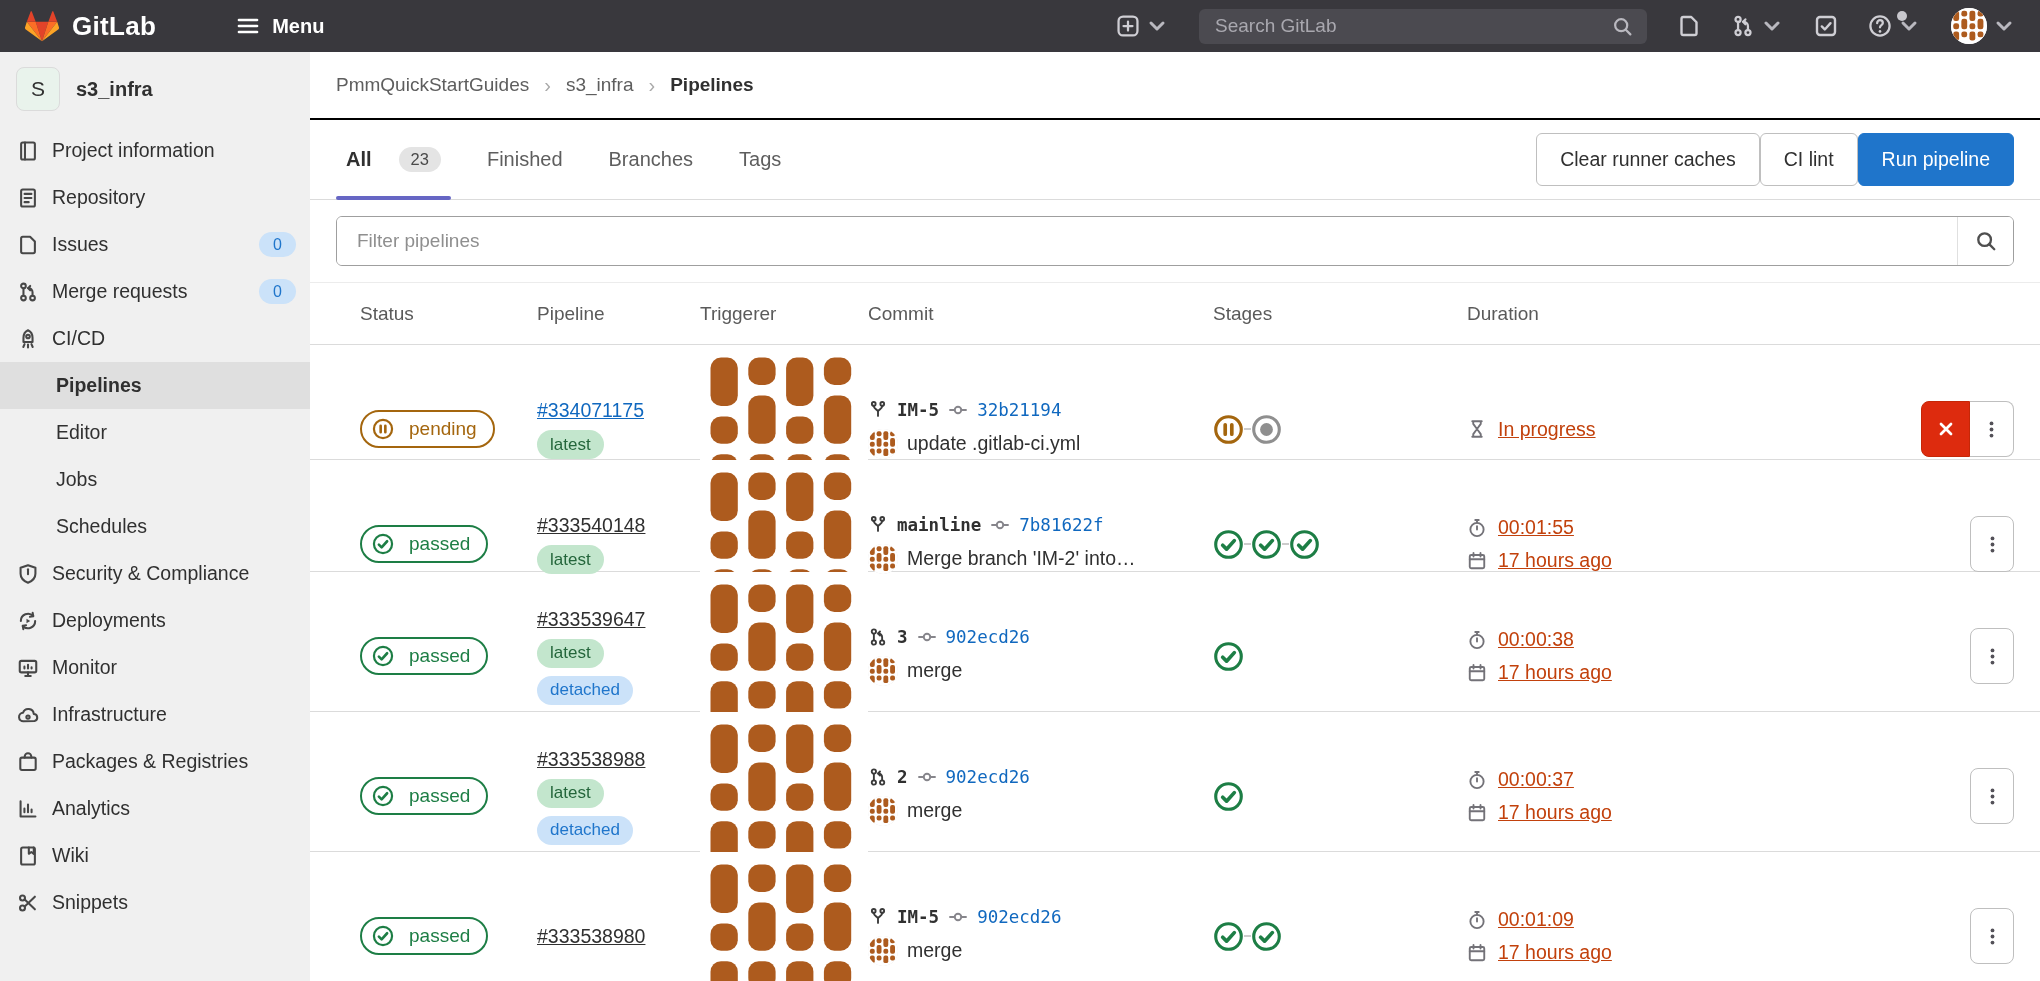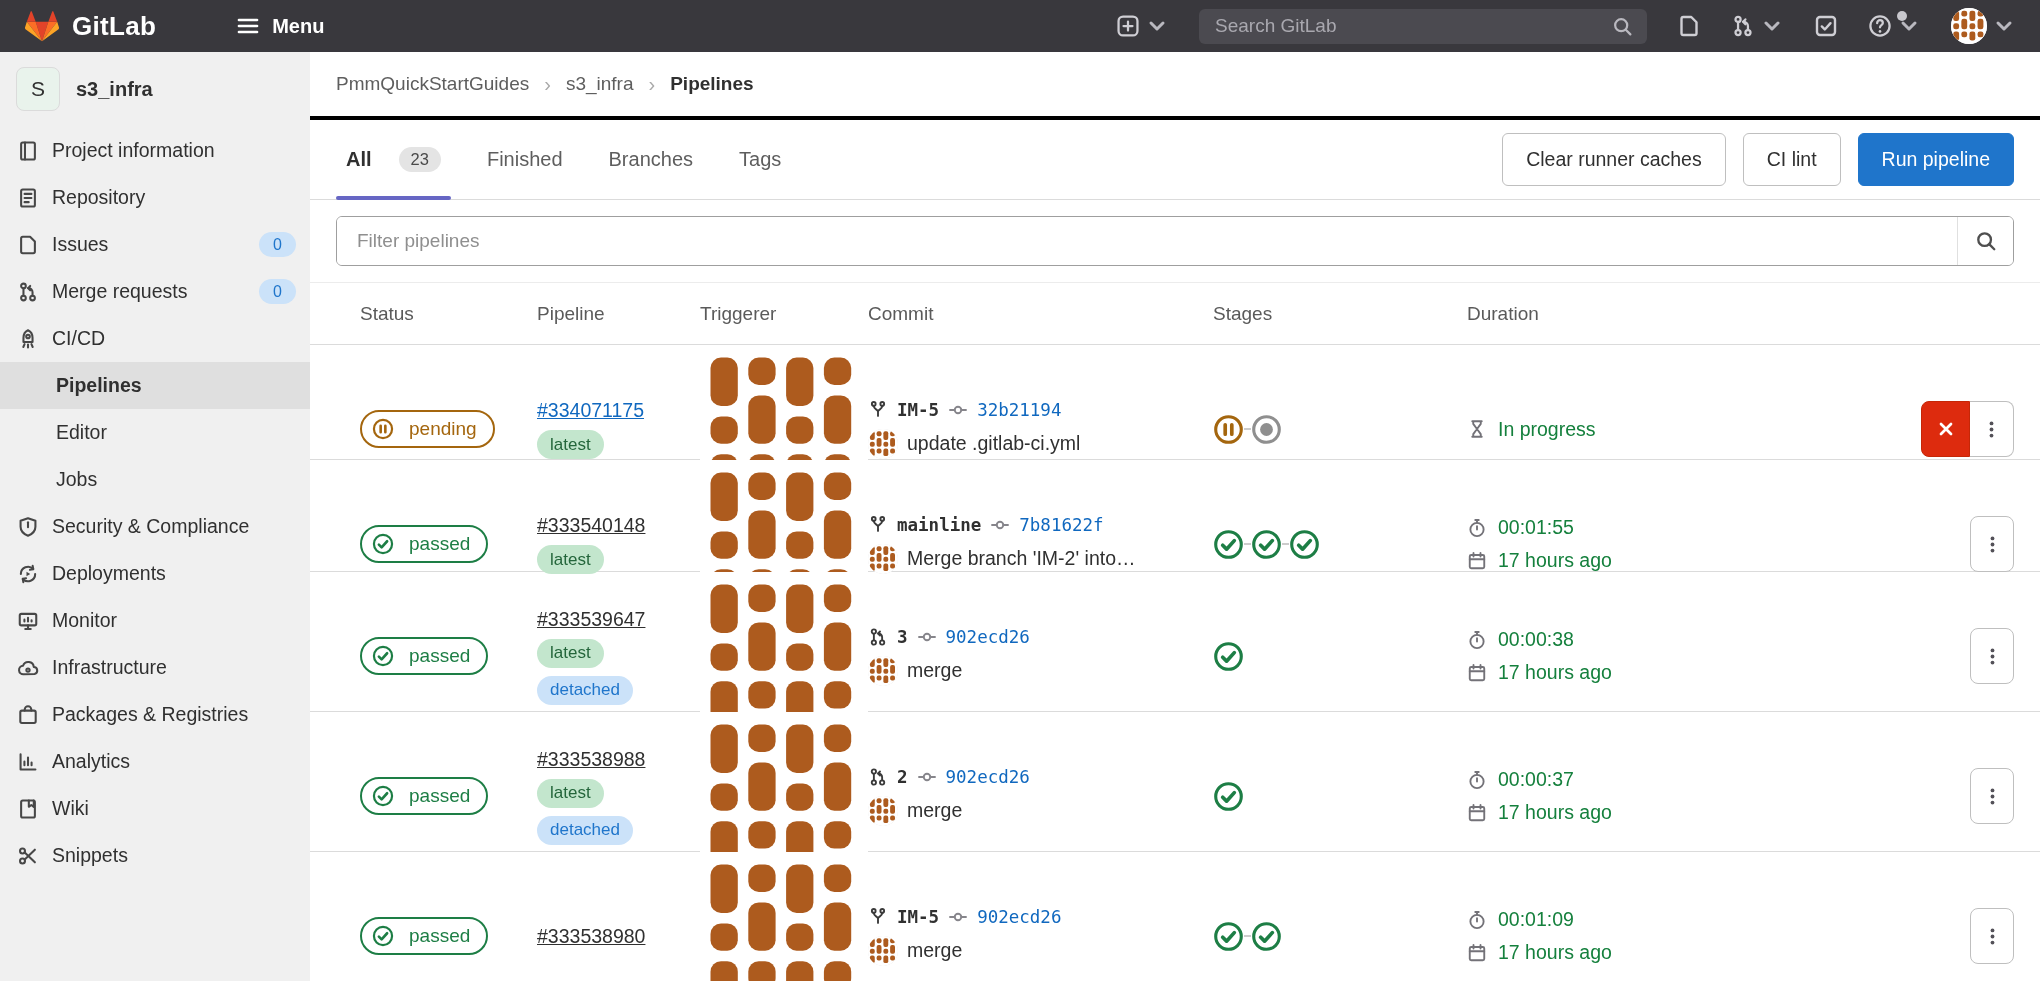--- a/index.html
+++ b/index.html
@@ -36,31 +36,31 @@
   .ctx-avatar{width:44px;height:44px;border-radius:8px;background:#e9f3ec;border:1px solid #dbdbdb;display:flex;align-items:center;justify-content:center;font-size:21px;color:#303030;}
   .ctx-name{font-size:20px;font-weight:700;color:#303030;}
   .snav{margin-top:6px;}
   .sn-item{height:47px;display:flex;align-items:center;gap:13px;padding:0 14px 0 17px;font-size:19.5px;color:#303030;cursor:pointer;}
   .sn-item .ico{width:22px;height:22px;color:#474747;}
   .sn-item.indent{padding-left:56px;}
   .sn-item.active{background:#dfdfdf;font-weight:700;}
   .sn-badge{margin-left:auto;background:#cbe2f9;color:#1f75cb;min-width:37px;height:25px;border-radius:13px;display:flex;align-items:center;justify-content:center;font-size:16px;}
 
   main{flex:1;display:flex;flex-direction:column;min-width:0;background:#fff;}
-  .bc-row{height:68px;display:flex;align-items:center;padding:12px 26px;border-bottom:4px solid #000000;font-size:19px;color:#5e5e5e;flex:none;}
+  .bc-row{height:68px;display:flex;align-items:center;padding:12px 26px;border-bottom:2px solid #000000;font-size:19px;color:#5e5e5e;flex:none;}
   .bc-item{color:#5e5e5e;}
   .bc-sep{margin:0 15px;color:#a9a9a9;font-size:20px;}
   .bc-item.last{color:#303030;font-weight:700;}
 
   .tabs-row{height:80px;display:flex;align-items:center;padding:0 26px;border-bottom:1px solid #dbdbdb;flex:none;}
   .tab{height:100%;display:flex;align-items:center;gap:27px;padding:0 10px;margin-right:26px;font-size:20px;color:#5e5e5e;position:relative;background:none;border:none;}
   .tab.active{color:#303030;font-weight:700;}
   .tab.active::after{content:"";position:absolute;left:0;right:0;bottom:-1px;height:4px;border-radius:3px;background:#6666c4;}
   .tab-count{background:#e4e4e4;color:#4a4a4a;font-size:16.5px;font-weight:400;border-radius:13px;padding:3px 12px;}
-  .toolbar{margin-left:auto;display:flex;gap:17px;}
+  .toolbar{margin-left:auto;display:flex;}
   .btn{height:53px;padding:0 23px;border-radius:6px;border:1px solid #bfbfbf;background:#fff;font-size:19.5px;color:#303030;}
   .btn.primary{background:#1f75cb;border-color:#1f75cb;color:#fff;}
 
   .filter-row{padding:16px 26px;border-bottom:1px solid #ececec;flex:none;}
   .filter-box{height:50px;border:1px solid #9f9f9f;border-radius:6px;display:flex;align-items:stretch;overflow:hidden;background:#fff;}
   .filter-box input{flex:1;border:none;outline:none;padding:0 20px;font-size:19px;color:#303030;}
   .filter-box input::placeholder{color:#8f8f8f;}
   .filter-search-btn{width:56px;border:none;border-left:1px solid #e0e0e0;background:#fff;display:flex;align-items:center;justify-content:center;color:#4f4f4f;}
   .filter-search-btn .ico{width:22px;height:22px;}
 
@@ -89,21 +89,21 @@
   .cline .commit-ico{width:20px;height:20px;color:#86858b;}
   .ref{font-family:"DejaVu Sans Mono",monospace;font-weight:700;font-size:17.5px;color:#303030;}
   .sha{font-family:"DejaVu Sans Mono",monospace;font-size:17.5px;color:#1068bf;cursor:pointer;}
   .cmsg{white-space:nowrap;overflow:hidden;text-overflow:ellipsis;}
   .stages{display:flex;align-items:center;}
   .stage{width:31px;height:31px;}
   .stage.passed{color:#1d7e45;}
   .stage.pending{color:#a4660e;}
   .stage.created{color:#8f8f8f;}
   .conn{width:7px;height:2px;background:#cccccc;}
-  .dur{display:flex;flex-direction:column;gap:10px;font-size:19.5px;color:#15803d;}
+  .dur{display:flex;flex-direction:column;gap:10px;font-size:19.5px;color:#c2410c;text-decoration:underline;}
   .dline{display:flex;align-items:center;gap:11px;}
   .dline .ico{width:20px;height:20px;color:#737278;}
   .acts{display:flex;justify-content:flex-end;}
   .btn-group{display:flex;}
   .cancel-btn{width:49px;height:56px;background:#dd2b0e;border:1px solid #c52707;border-radius:8px 0 0 8px;color:#fff;display:flex;align-items:center;justify-content:center;}
   .cancel-btn .ico{width:20px;height:20px;}
   .kebab-btn{width:44px;height:56px;background:#fff;border:1px solid #bfbfbf;border-radius:8px;color:#535158;display:flex;align-items:center;justify-content:center;}
   .btn-group .kebab-btn{border-radius:0 8px 8px 0;border-left:none;}
   .kebab-btn .ico{width:19px;height:19px;}
 </style>
@@ -294,20 +294,23 @@
           </div>
           <div class="sn-item indent active">
             <span>Pipelines</span>
           </div>
           <div class="sn-item indent">
             <span>Editor</span>
           </div>
           <div class="sn-item indent">
             <span>Jobs</span>
           </div>
+          <div class="sn-item indent">
+            <span>Schedules</span>
+          </div>
           <div class="sn-item">
             <span class="ico">
               <svg viewBox="0 0 16 16" fill="none" stroke="currentColor" stroke-width="1.5" stroke-linecap="round" stroke-linejoin="round">
                 <path d="M8 1.6l5.4 1.9v4.3c0 3.2-2.2 5.3-5.4 6.6-3.2-1.3-5.4-3.4-5.4-6.6V3.5z"></path>
                 <path d="M8 4.6v3.6"></path>
               </svg>
             </span>
             <span>Security &amp; Compliance</span>
           </div>
           <div class="sn-item">

